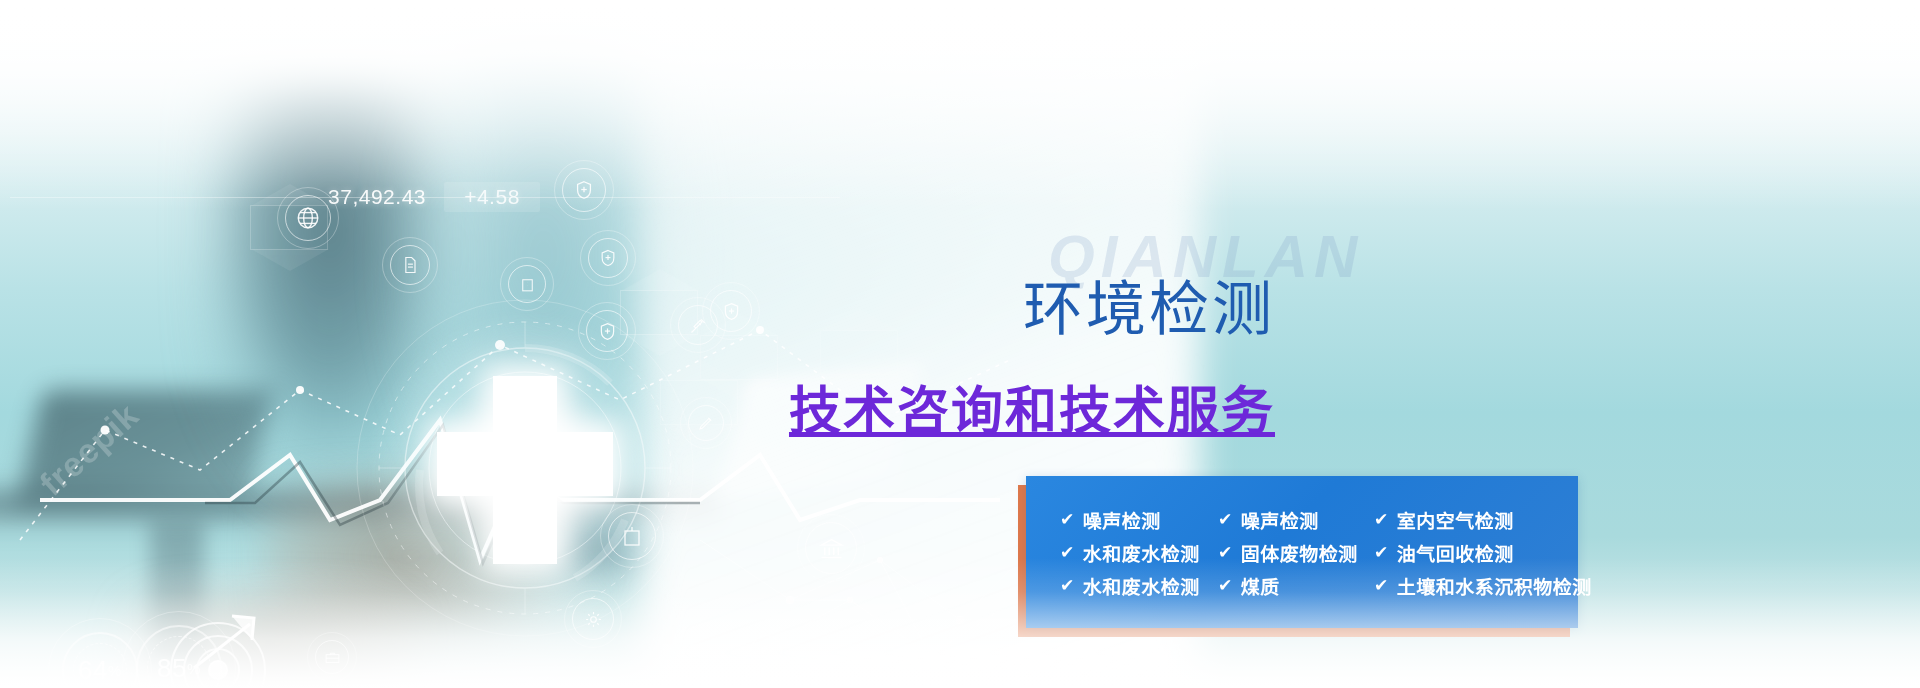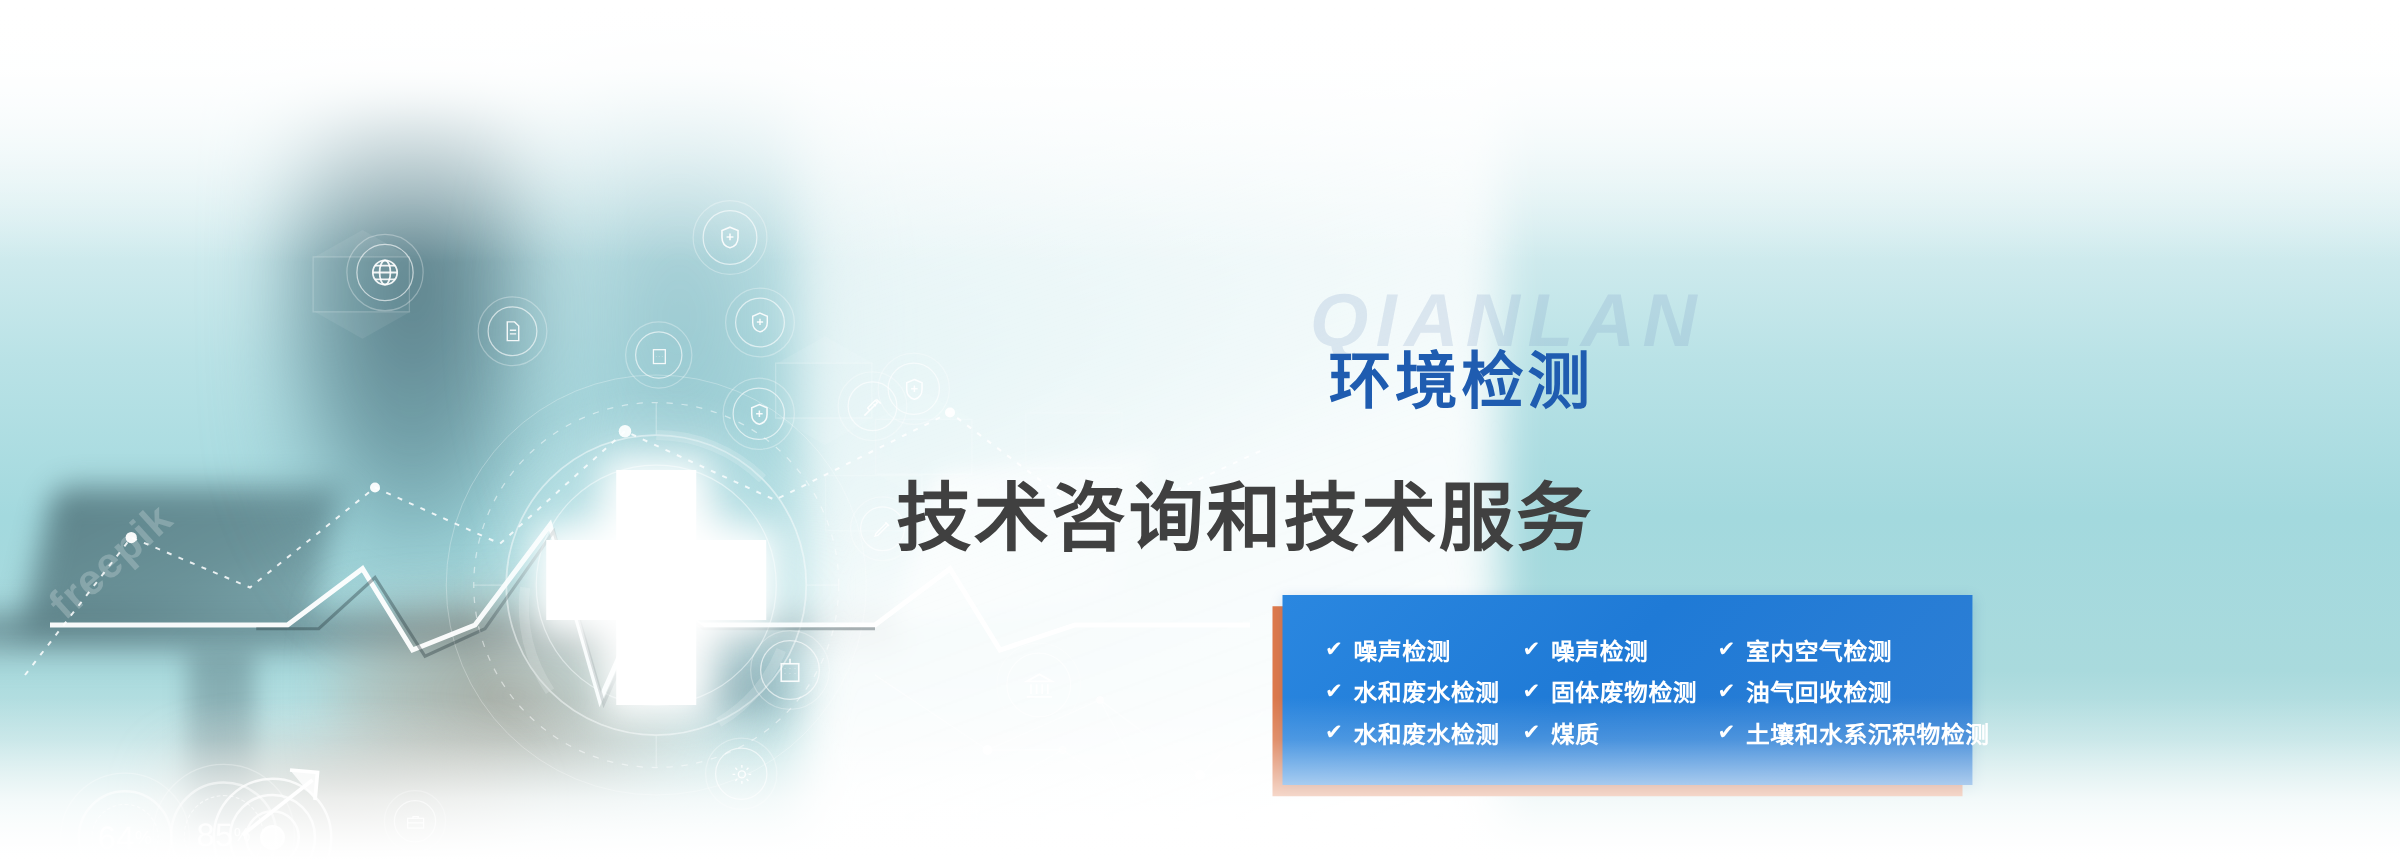--- a/index.html
+++ b/index.html
@@ -217,29 +217,30 @@
     white-space:nowrap;
     user-select:none;
   }
   .eyebrow{
     position:absolute; right:645px; top:256px;
     font-size:21px; color:#3f4855; letter-spacing:2px;
     white-space:nowrap;
   }
   .headline-1{
     position:absolute; right:645px; top:280px;
-    font-size:50px; font-weight:700; line-height:1;
+    font-size:60px; font-weight:400; line-height:1;
     color:#1f5cb0; letter-spacing:3px;
     white-space:nowrap;
   }
   .headline-2{
     position:absolute; right:645px; top:385px;
-    font-size:60px; font-weight:700; line-height:1;
-    color:#404040; letter-spacing:2px;
+    font-size:52px; font-weight:700; line-height:1;
+    color:#6d28d9; letter-spacing:2px;
     white-space:nowrap;
+    text-decoration:underline;
   }
 
   
   .card-wrap{
     position:absolute; left:1018px; top:476px;
     width:560px; height:160px;
   }
   .card-accent{
     position:absolute; left:0; top:9px;
     width:552px; height:152px;
@@ -289,20 +290,25 @@
 
   <div class="freepik">freepik</div>
 
   <div class="hex" style="left:250px;  top:205px; opacity:.45;"></div>
   <div class="hex" style="left:620px;  top:290px; opacity:.5;"></div>
   <div class="hex" style="left:700px;  top:335px; opacity:.4;"></div>
   <div class="hex" style="left:660px;  top:380px; opacity:.35;"></div>
   <div class="hex" style="left:820px;  top:330px; opacity:.3;"></div>
 
   <div class="hud-rows">
+    <div class="hud-row r4">
+      <span class="hud-line"></span>
+      <span class="hud-val">37,492.43</span>
+      <span class="hud-chg">+4.58</span>
+    </div>
   </div>
 
   <svg class="svg-layer" viewBox="0 0 1920 688">
 
     <g opacity=".5">
       <circle cx="525" cy="468" r="120" fill="none" stroke="#ffffff" stroke-width="1.4"></circle>
       <circle cx="525" cy="468" r="96" fill="none" stroke="#ffffff" stroke-width="1"></circle>
       <circle cx="525" cy="468" r="146" fill="none" stroke="#ffffff" stroke-width="1" stroke-dasharray="5 7"></circle>
       <circle cx="525" cy="468" r="168" fill="none" stroke="#ffffff" stroke-width=".8" opacity=".55"></circle>
       <g stroke="#ffffff" stroke-width="8" opacity=".35">

